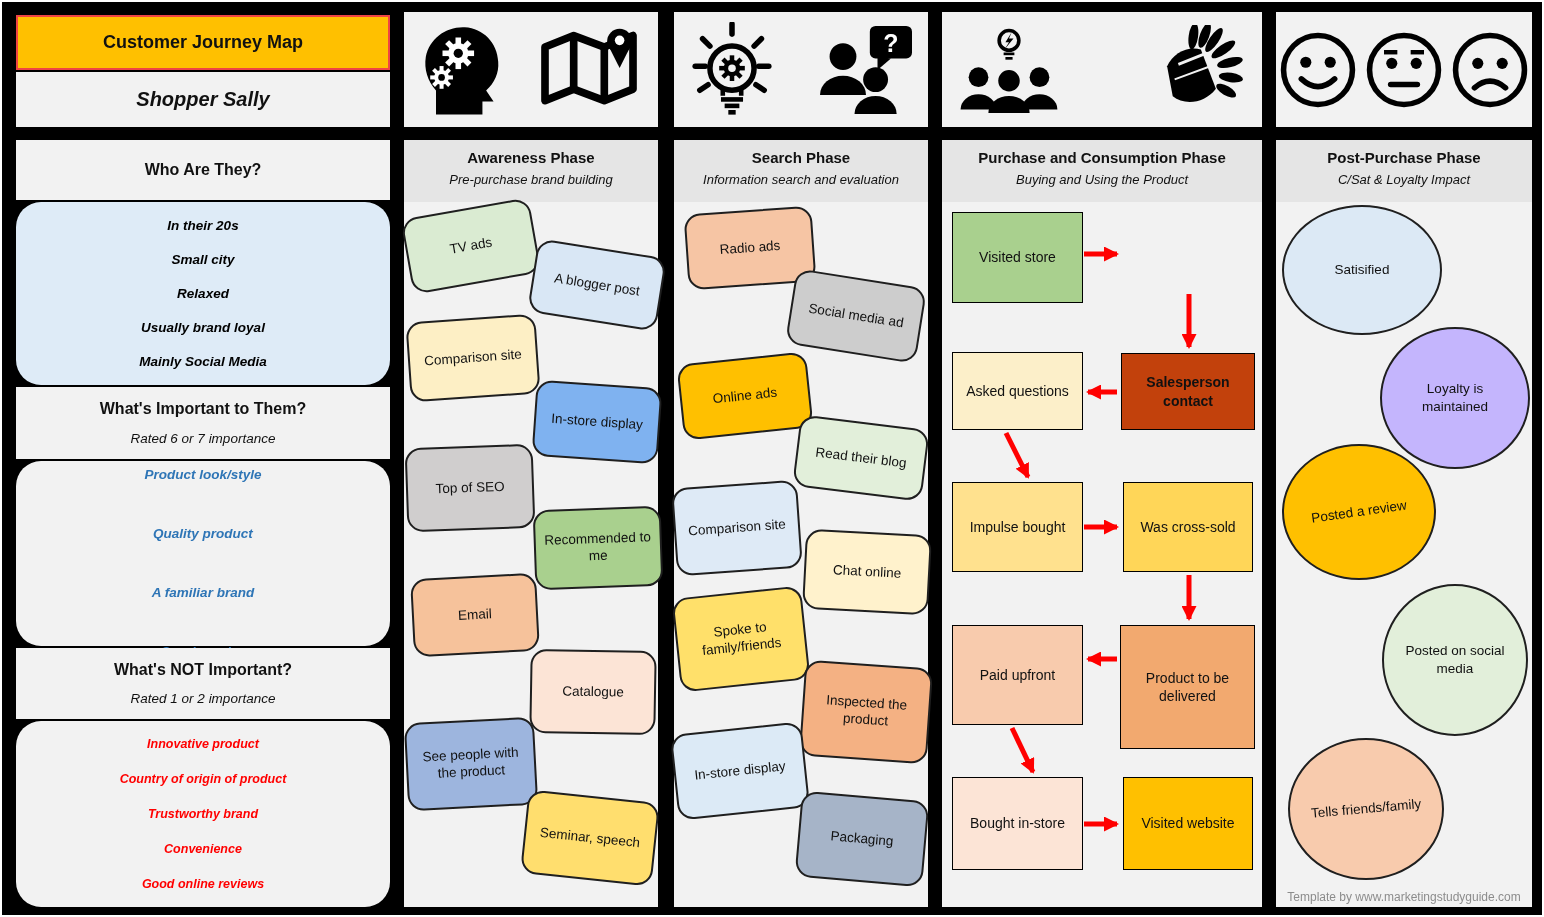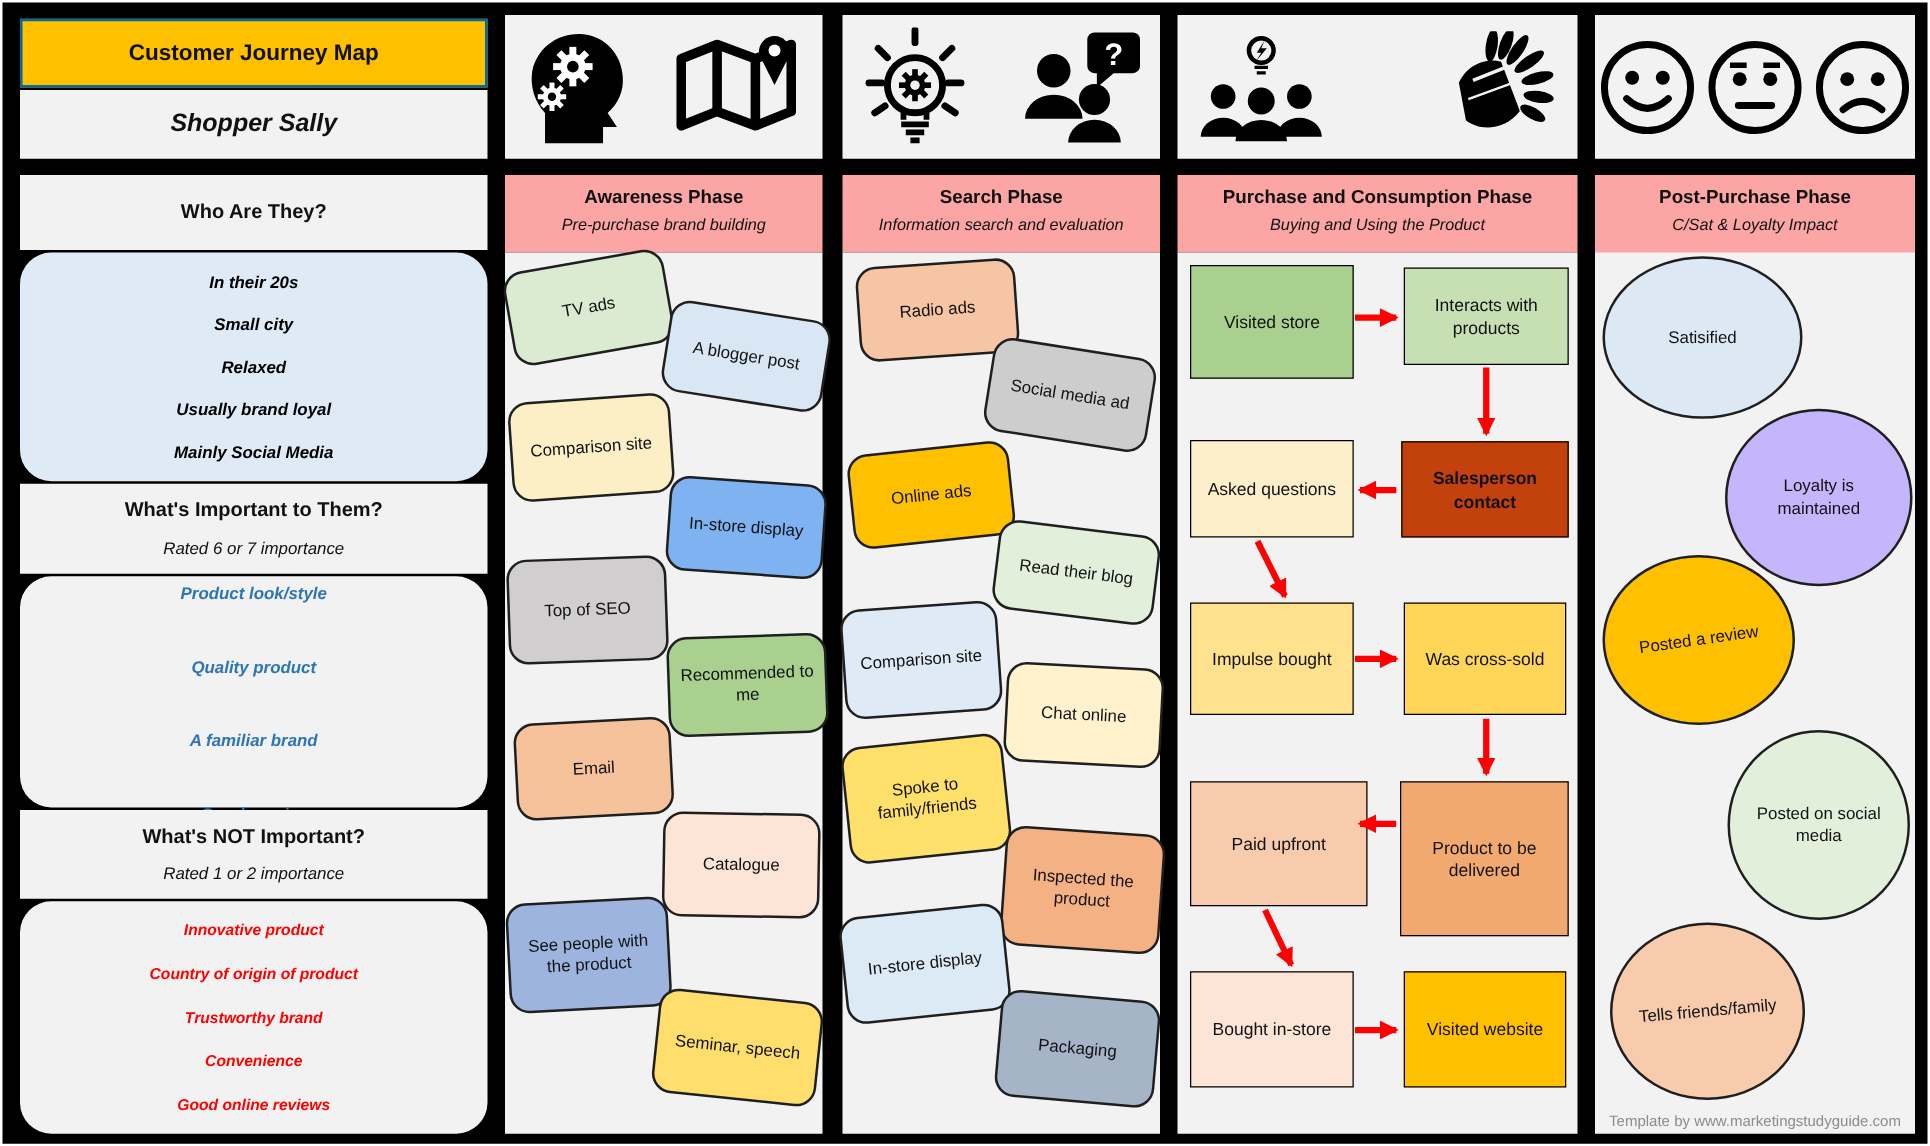--- a/index.html
+++ b/index.html
@@ -1,35 +1,35 @@
 <!DOCTYPE html>
 <html><head>
 <meta charset="utf-8">
 <style>
   html,body{margin:0;padding:0;background:#000;}
   .stage{position:relative;width:1544px;height:917px;background:#000;border:2px solid #fff;
          box-sizing:border-box;overflow:hidden;font-family:"Liberation Sans",sans-serif;color:#111;}
   .abs{position:absolute;box-sizing:border-box;}
   
   .ptitle{background:#FFC000;display:flex;align-items:center;justify-content:center;
-          font-weight:bold;font-size:18px;border:2px solid #0369a1;}
+          font-weight:bold;font-size:18px;border:2px solid #ef4444;}
   .pname{background:#F2F2F2;display:flex;align-items:center;justify-content:center;
          font-weight:bold;font-style:italic;font-size:20px;}
   .sec-h{background:#F2F2F2;display:flex;flex-direction:column;justify-content:space-evenly;
          text-align:center;}
   .sec-h .h{font-weight:bold;font-size:16px;}
   .sec-h .s{font-style:italic;font-size:13.5px;}
   .traits{display:flex;flex-direction:column;justify-content:space-around;text-align:center;
           font-weight:bold;font-style:italic;font-size:13.5px;padding:6px 0;background:#F2F2F2;border-radius:25px;}
   .traits.who{background:#DEEBF7;color:#000;}
   .traits.imp{color:#2E75B6;}
   .traits.notimp{color:#FF0000;font-size:12.5px;}
   
   .iconband{background:#F2F2F2;display:flex;align-items:center;justify-content:center;gap:38px;}
-  .col-header{background:#fca5a5;text-align:center;}
+  .col-header{background:#e5e5e5;text-align:center;}
   .col-header .t{font-weight:bold;font-size:15px;padding-top:9px;}
   .col-header .s{font-style:italic;font-size:13px;padding-top:6px;}
   .content{background:#F2F2F2;position:absolute;box-sizing:border-box;}
   .note{position:absolute;display:flex;align-items:center;justify-content:center;text-align:center;
         border:2px solid #1f1f1f;border-radius:16px;font-size:13.5px;line-height:1.25;
         padding:4px;box-sizing:border-box;}
   .fbox{position:absolute;display:flex;align-items:center;justify-content:center;text-align:center;
         border:1px solid #000;font-size:14px;line-height:1.3;padding:4px;box-sizing:border-box;}
   .circ{position:absolute;display:flex;align-items:center;justify-content:center;text-align:center;
         border:2px solid #1f1f1f;border-radius:50%;font-size:13.5px;line-height:1.3;
@@ -265,36 +265,33 @@
     </svg>
   </div>
   <div class="abs col-header" style="left:940px;top:138px;width:320px;height:62px;">
     <div class="t">Purchase and Consumption Phase</div>
     <div class="s">Buying and Using the Product</div>
   </div>
   <div id="purchase-content" class="content" style="left:940px;top:200px;width:320px;height:705px;">
     <div class="fbox" style="left: 10px; top: 10px; width: 131px; height: 91px; background: rgb(169, 208, 142);">
         <span>Visited store</span>
       </div>
-      <div class="fbox" style="left: 181px; top: 12px; width: 132px; height: 78px; background: rgb(198, 224, 180);">
-        <span>Interacts with products</span>
-      </div>
       <div class="fbox" style="left: 10px; top: 150px; width: 131px; height: 78px; background: rgb(252, 239, 201);">
         <span>Asked questions</span>
       </div>
       <div class="fbox" style="left: 179px; top: 151px; width: 134px; height: 77px; background: #c2410c; font-weight: bold;">
         <span>Salesperson contact</span>
       </div>
       <div class="fbox" style="left: 10px; top: 280px; width: 131px; height: 90px; background: rgb(255, 225, 142);">
         <span>Impulse bought</span>
       </div>
       <div class="fbox" style="left: 181px; top: 280px; width: 130px; height: 90px; background: rgb(255, 214, 88);">
         <span>Was cross-sold</span>
       </div>
-      <div class="fbox" style="left: 10px; top: 423px; width: 142px; height: 100px; background: rgb(248, 203, 173);">
+      <div class="fbox" style="left: 10px; top: 423px; width: 131px; height: 100px; background: rgb(248, 203, 173);">
         <span>Paid upfront</span>
       </div>
       <div class="fbox" style="left: 178px; top: 423px; width: 135px; height: 124px; background: rgb(242, 169, 111);">
         <span>Product to be delivered</span>
       </div>
       <div class="fbox" style="left: 10px; top: 575px; width: 131px; height: 93px; background: rgb(252, 228, 214);">
         <span>Bought in-store</span>
       </div>
       <div class="fbox" style="left: 181px; top: 575px; width: 130px; height: 93px; background: rgb(255, 192, 0);">
         <span>Visited website</span>

